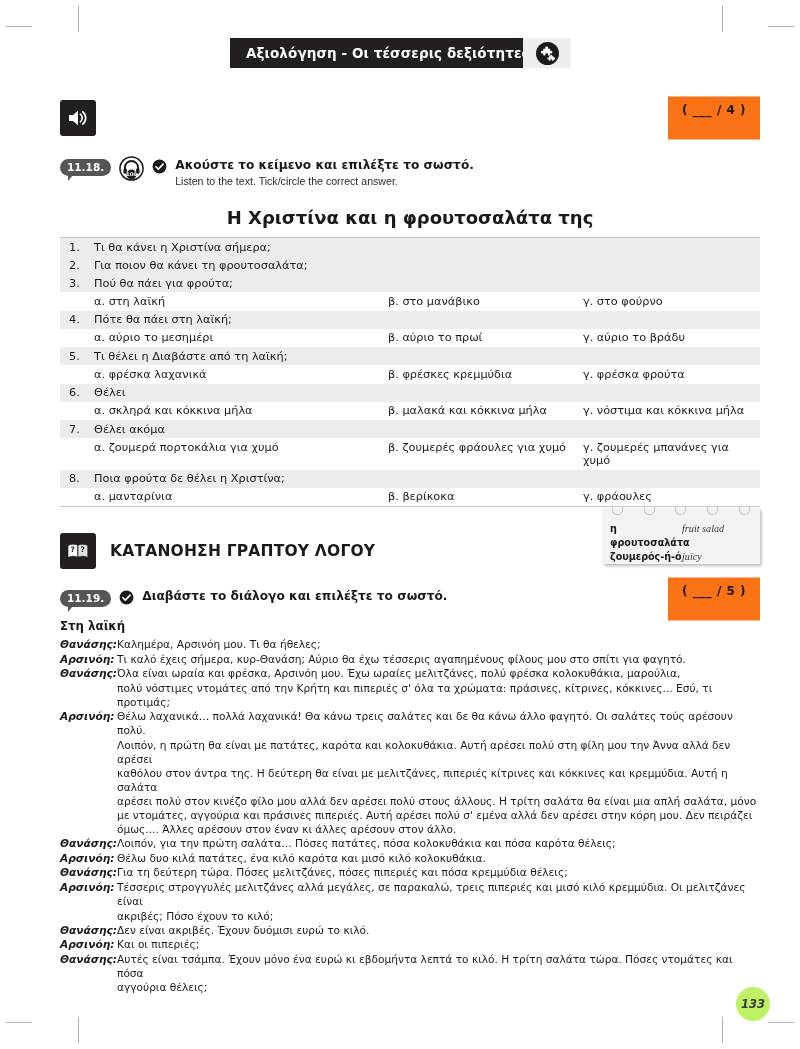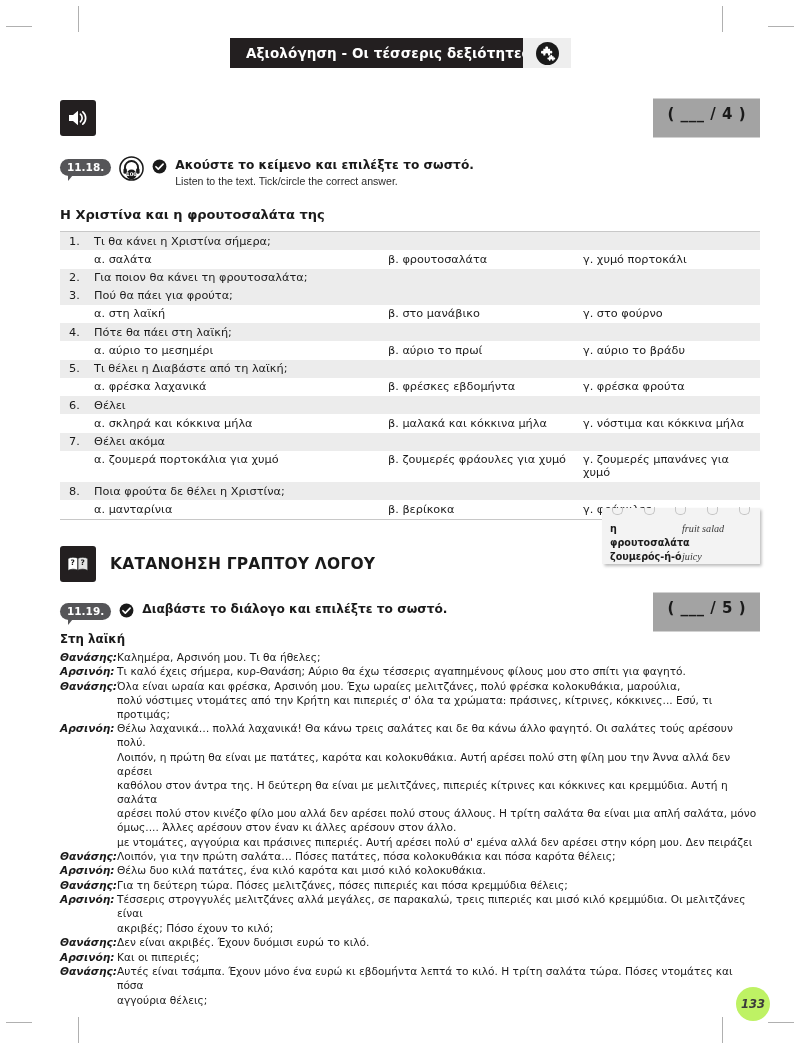--- a/index.html
+++ b/index.html
@@ -48,25 +48,25 @@
     width: 48px; height: 30px;
     background: #eeeeee;
     display: flex; align-items: center; justify-content: center;
   }
   .puzzle-circle {
     width: 23px; height: 23px; border-radius: 50%;
     background: #1a1a1a;
     display: flex; align-items: center; justify-content: center;
   }
   .score-box {
-    background: #a3a3a3;
+    background: #f97316;
     font-weight: bold;
-    font-size: 15px;
+    font-size: 12px;
     color: #1a1a1a;
-    padding: 6px 14px 15px;
+    padding: 6px 14px 23px;
     display: inline-block;
     letter-spacing: .5px;
     white-space: nowrap;
   }
 
   
   .section {
     display: flex; align-items: center;
     margin-top: 28px;
     position: relative;
@@ -111,22 +111,23 @@
   }
   .headphone { margin-left: 8px; flex: 0 0 auto; margin-top: -2px; }
   .check-icon { margin-left: 8px; flex: 0 0 auto; margin-top: 1px; }
   .ex-text { margin-left: 8px; }
   .ex-gr { font-size: 12.2px; font-weight: bold; color: #1a1a1a; line-height: 1.25; }
   .ex-en { font-size: 10.6px; color: #2b2b2b; line-height: 1.3; margin-top: 2px;
            font-family: "Liberation Sans", sans-serif; }
 
   
   .text-title {
-    font-size: 13px; font-weight: bold;
+    font-size: 18px; font-weight: bold;
     margin: 18px 0 9px 0;
+    text-align: center;
   }
   table.quiz {
     width: 100%;
     border-collapse: collapse;
     border-top: 1px solid #c8c8c8;
     border-bottom: 1px solid #c8c8c8;
     font-size: 11.3px;
     table-layout: fixed;
   }
   table.quiz td { padding: 0; vertical-align: top; }
@@ -264,26 +265,20 @@
       <col style="width:34px">
         <col class="col-a">
         <col class="col-b">
         <col class="col-c">
     </colgroup>
     <tbody id="quiz-body">
         <tr class="q-row">
           <td class="cell-num">1.</td>
           <td class="cell-q" colspan="3">Τι θα κάνει η Χριστίνα σήμερα;</td>
         </tr>
-        <tr class="a-row">
-          <td class="cell-a"></td>
-          <td class="cell-a">α. σαλάτα</td>
-          <td class="cell-a">β. φρουτοσαλάτα</td>
-          <td class="cell-a">γ. χυμό πορτοκάλι</td>
-        </tr>
         <tr class="q-row">
           <td class="cell-num">2.</td>
           <td class="cell-q" colspan="3">Για ποιον θα κάνει τη φρουτοσαλάτα;</td>
         </tr>
         <tr class="q-row">
           <td class="cell-num">3.</td>
           <td class="cell-q" colspan="3">Πού θα πάει για φρούτα;</td>
         </tr>
         <tr class="a-row">
           <td class="cell-a"></td>
@@ -301,21 +296,21 @@
           <td class="cell-a">β. αύριο το πρωί</td>
           <td class="cell-a">γ. αύριο το βράδυ</td>
         </tr>
         <tr class="q-row">
           <td class="cell-num">5.</td>
           <td class="cell-q" colspan="3">Τι θέλει η Διαβάστε από τη λαϊκή;</td>
         </tr>
         <tr class="a-row">
           <td class="cell-a"></td>
           <td class="cell-a">α. φρέσκα λαχανικά</td>
-          <td class="cell-a">β. φρέσκες εβδομήντα</td>
+          <td class="cell-a">β. φρέσκες κρεμμύδια</td>
           <td class="cell-a">γ. φρέσκα φρούτα</td>
         </tr>
         <tr class="q-row">
           <td class="cell-num">6.</td>
           <td class="cell-q" colspan="3">Θέλει</td>
         </tr>
         <tr class="a-row">
           <td class="cell-a"></td>
           <td class="cell-a">α. σκληρά και κόκκινα μήλα</td>
           <td class="cell-a">β. μαλακά και κόκκινα μήλα</td>
@@ -410,22 +405,22 @@
         <div class="cont">πολύ νόστιμες ντομάτες από την Κρήτη και πιπεριές σ' όλα τα χρώματα: πράσινες, κίτρινες, κόκκινες... Εσύ, τι προτιμάς;</div>
       </div>
       <div>
         <div class="dlg-line">
           <span class="spk">Αρσινόη:</span>
           <span class="utt">Θέλω λαχανικά… πολλά λαχανικά! Θα κάνω τρεις σαλάτες και δε θα κάνω άλλο φαγητό. Οι σαλάτες τούς αρέσουν πολύ.</span>
         </div>
         <div class="cont">Λοιπόν, η πρώτη θα είναι με πατάτες, καρότα και κολοκυθάκια. Αυτή αρέσει πολύ στη φίλη μου την Άννα αλλά δεν αρέσει</div>
         <div class="cont">καθόλου στον άντρα της. Η δεύτερη θα είναι με μελιτζάνες, πιπεριές κίτρινες και κόκκινες και κρεμμύδια. Αυτή η σαλάτα</div>
         <div class="cont">αρέσει πολύ στον κινέζο φίλο μου αλλά δεν αρέσει πολύ στους άλλους. Η τρίτη σαλάτα θα είναι μια απλή σαλάτα, μόνο</div>
+        <div class="cont">με ντομάτες,  αγγούρια και πράσινες πιπεριές. Αυτή αρέσει πολύ σ' εμένα αλλά δεν αρέσει στην κόρη μου. Δεν πειράζει</div>
         <div class="cont">όμως.... Άλλες αρέσουν στον έναν κι άλλες αρέσουν στον άλλο.</div>
-        <div class="cont">με ντομάτες,  αγγούρια και πράσινες πιπεριές. Αυτή αρέσει πολύ σ' εμένα αλλά δεν αρέσει στην κόρη μου. Δεν πειράζει</div>
       </div>
       <div>
         <div class="dlg-line">
           <span class="spk">Θανάσης:</span>
           <span class="utt">Λοιπόν, για την πρώτη σαλάτα… Πόσες πατάτες, πόσα κολοκυθάκια και πόσα καρότα θέλεις;</span>
         </div>
       </div>
       <div>
         <div class="dlg-line">
           <span class="spk">Αρσινόη:</span>

